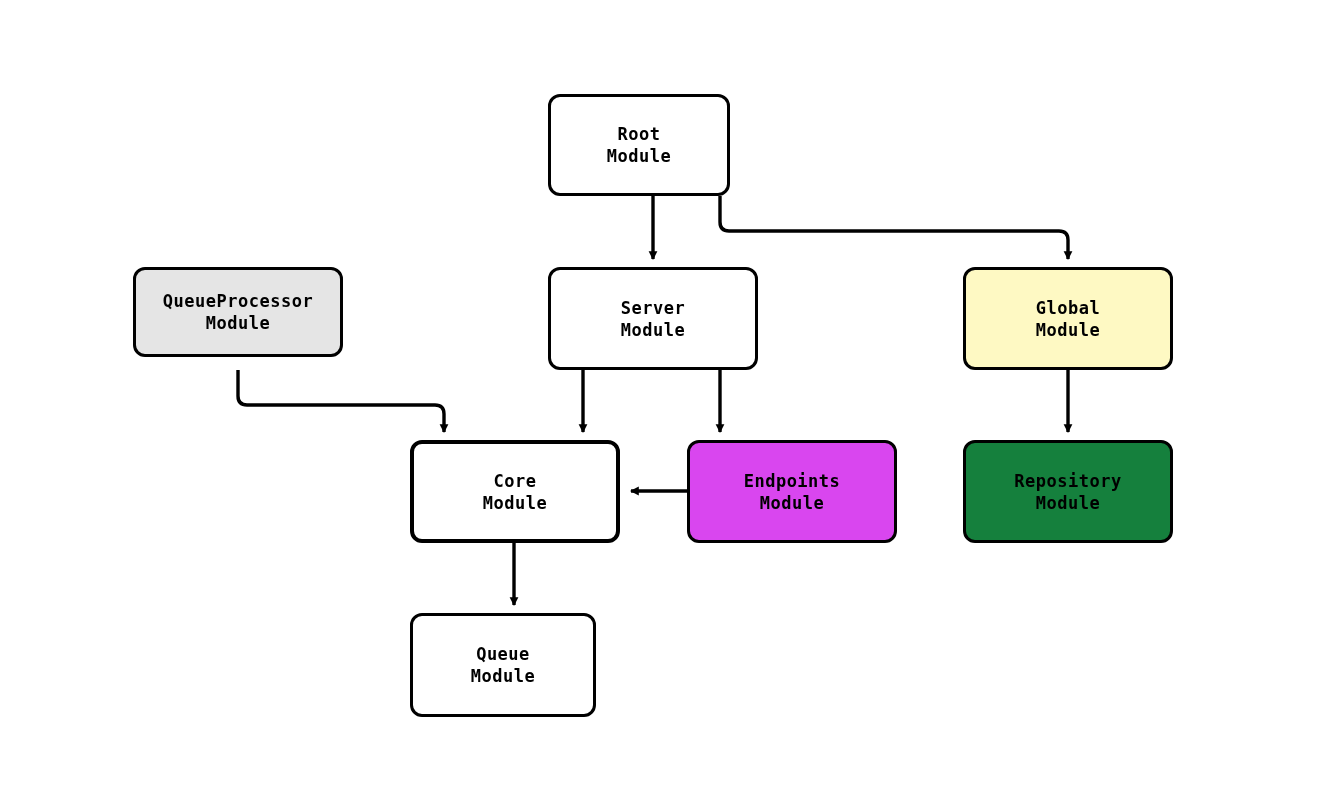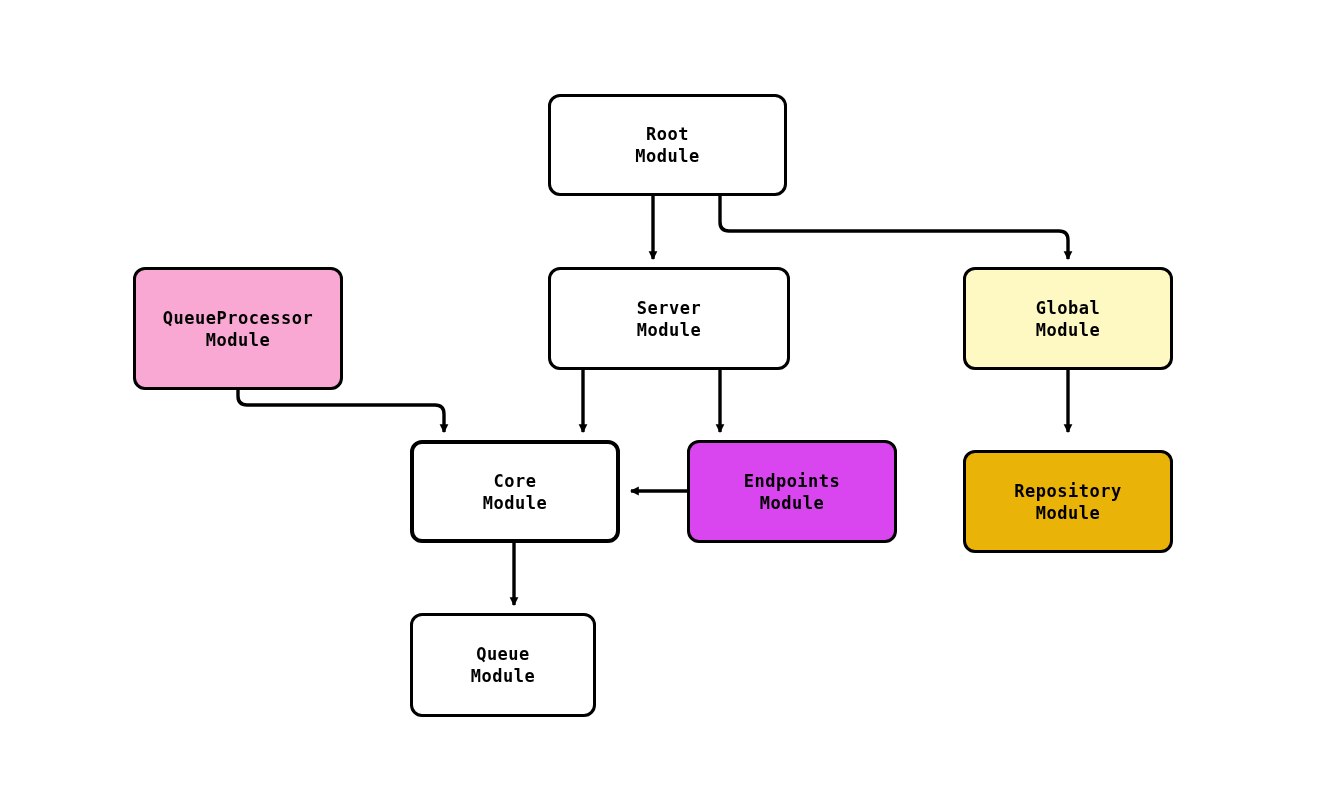--- a/index.html
+++ b/index.html
@@ -31,45 +31,45 @@
       <path d="M 720 196 L 720 222 Q 720 231 729 231 L 1059 231 Q 1068 231 1068 240 L 1068 259" marker-end="url(#ah)"></path>
       <path d="M 238 370 L 238 396 Q 238 405 247 405 L 435 405 Q 444 405 444 414 L 444 432" marker-end="url(#ah)"></path>
       <path d="M 583 370 L 583 432" marker-end="url(#ah)"></path>
       <path d="M 720 370 L 720 432" marker-end="url(#ah)"></path>
       <path d="M 687 491 L 631 491" marker-end="url(#ah)"></path>
       <path d="M 1068 370 L 1068 432" marker-end="url(#ah)"></path>
       <path d="M 514 543 L 514 605" marker-end="url(#ah)"></path>
     </g>
   </svg>
 
-  <div class="node" style="left: 548px; top: 94px; width: 239px; height: 102px; background: rgb(255, 255, 255); border-color: rgb(0, 0, 0);">
+  <div class="node" style="left: 548px; top: 94px; width: 182px; height: 102px; background: rgb(255, 255, 255); border-color: rgb(0, 0, 0);">
     <div class="label">Root
 Module</div>
   </div>
-  <div class="node" style="left: 133px; top: 267px; width: 210px; height: 123px; background: #f9a8d4; border-color: rgb(0, 0, 0);">
+  <div class="node" style="left: 133px; top: 267px; width: 210px; height: 90px; background: #e5e5e5; border-color: rgb(0, 0, 0);">
     <div class="label">QueueProcessor
 Module</div>
   </div>
-  <div class="node" style="left: 548px; top: 267px; width: 242px; height: 103px; background: rgb(255, 255, 255); border-color: rgb(0, 0, 0);">
+  <div class="node" style="left: 548px; top: 267px; width: 210px; height: 103px; background: rgb(255, 255, 255); border-color: rgb(0, 0, 0);">
     <div class="label">Server
 Module</div>
   </div>
   <div class="node" style="left: 963px; top: 267px; width: 210px; height: 103px; background: #fef9c3; border-color: rgb(0, 0, 0);">
     <div class="label">Global
 Module</div>
   </div>
   <div class="node emph" style="left: 410px; top: 440px; width: 210px; height: 103px; background: rgb(255, 255, 255); border-color: rgb(0, 0, 0);">
     <div class="label">Core
 Module</div>
   </div>
   <div class="node" style="left: 687px; top: 440px; width: 210px; height: 103px; background: #d946ef; border-color: rgb(0, 0, 0);">
     <div class="label">Endpoints
 Module</div>
   </div>
-  <div class="node" style="left: 963px; top: 440px; width: 210px; height: 103px; background: #eab308; border-color: rgb(0, 0, 0); margin-top: 10px;">
+  <div class="node" style="left: 963px; top: 440px; width: 210px; height: 103px; background: #15803d; border-color: rgb(0, 0, 0);">
     <div class="label">Repository
 Module</div>
   </div>
   <div class="node" style="left: 410px; top: 613px; width: 186px; height: 104px; background: rgb(255, 255, 255); border-color: rgb(0, 0, 0);">
     <div class="label">Queue
 Module</div>
   </div>
 
 </div>
 

